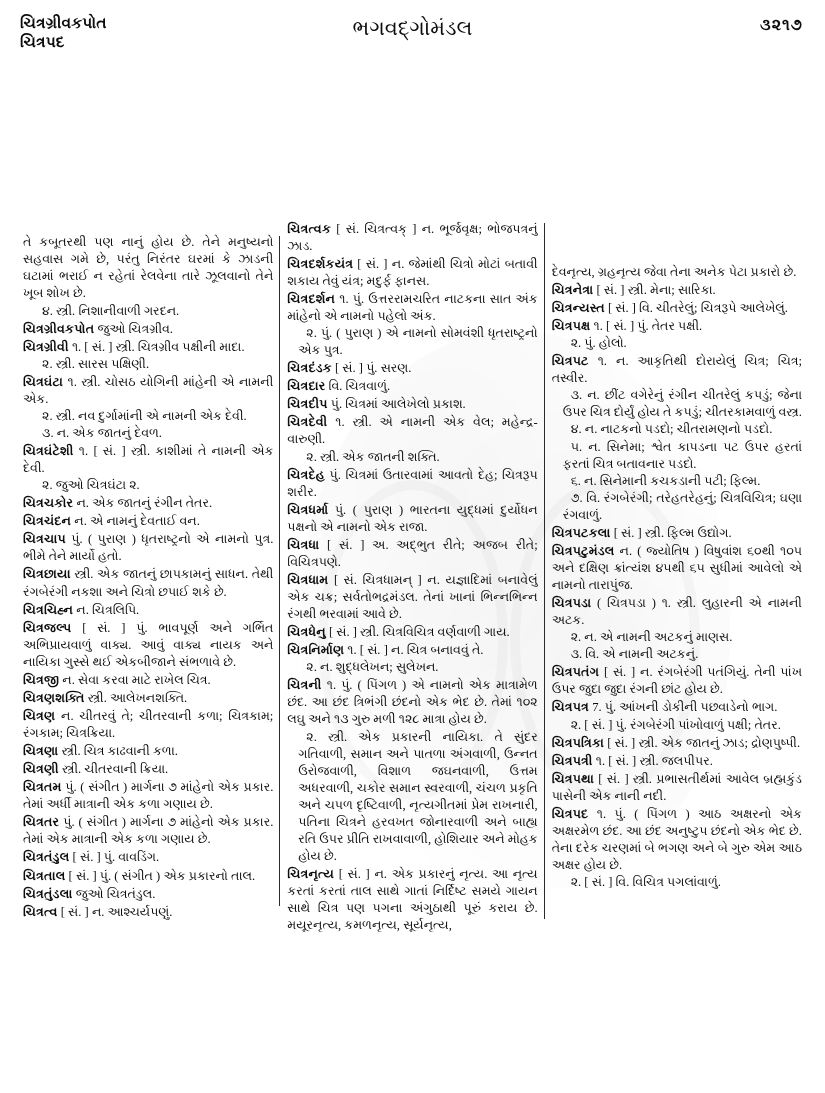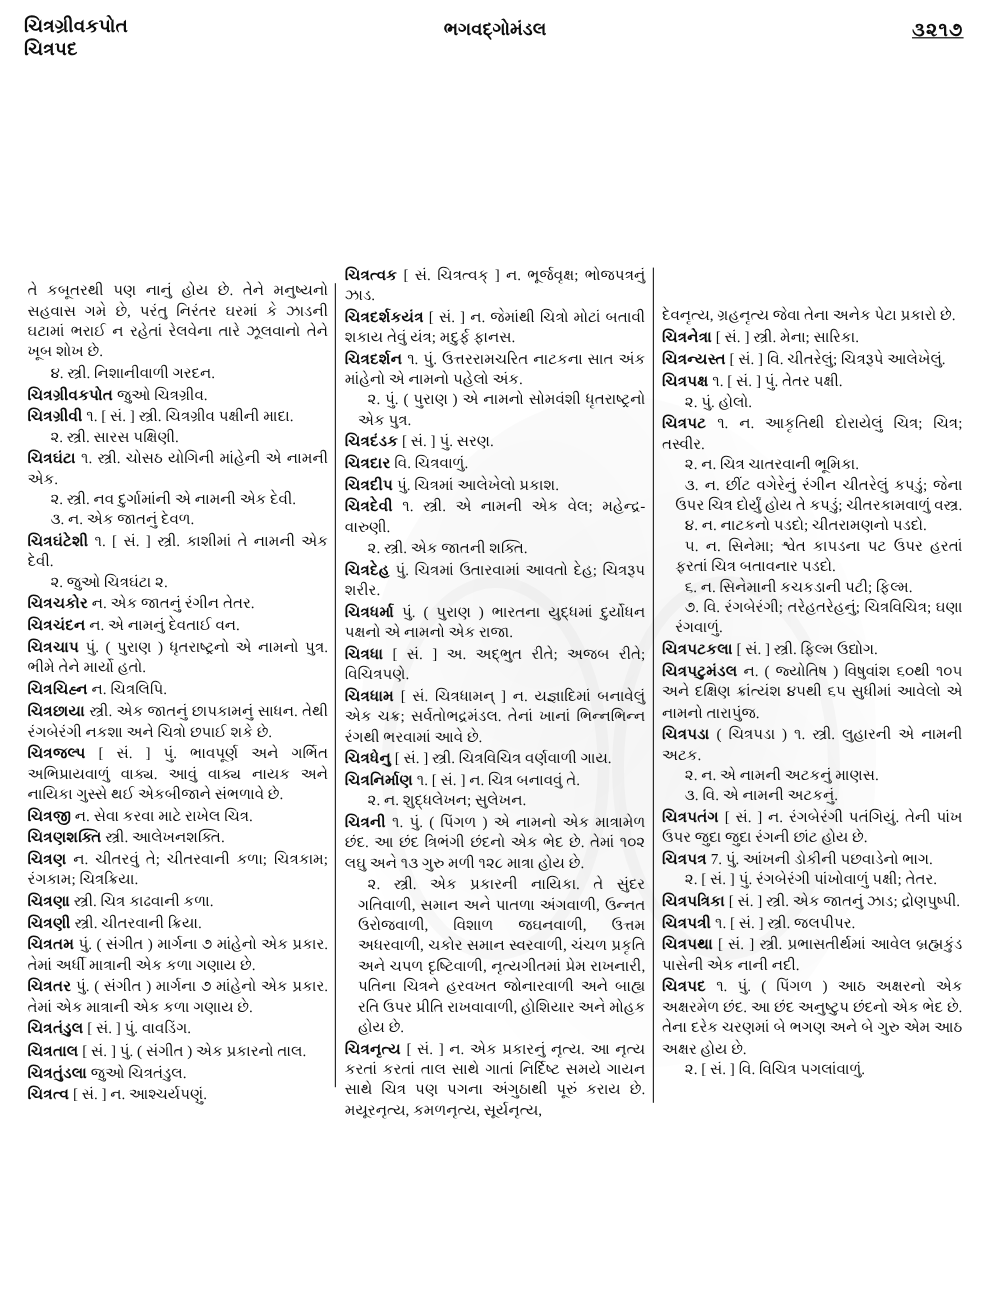--- a/index.html
+++ b/index.html
@@ -62,31 +62,30 @@
     font-size: 15.5px;
     font-weight: bold;
     letter-spacing: .1px;
   }
   .hdr-left div { white-space: nowrap; }
   .hdr-center {
     position: absolute;
     left: 0; right: 0;
     top: 2px;
     text-align: center;
-    font-size: 15px;
-    font-weight: bold;
+    font-size: 21px;
+    font-weight: normal;
   }
   .hdr-right {
     position: absolute;
     right: 6px;
     top: 2px;
     font-size: 16px;
     font-weight: bold;
     letter-spacing: 1px;
-    text-decoration: underline;
   }
 
   
   .columns {
     display: flex;
     height: 1020px;
     margin-top: 2px;
     align-items: center;
   }
   .col {
@@ -164,24 +163,24 @@
         <div class="entry">
           <p class="first"><span class="hw">ચિત્રચકોર</span> <span class="plain">ન. એક જાતનું રંગીન તેતર.</span></p>
         </div>
         <div class="entry">
           <p class="first"><span class="hw">ચિત્રચંદન</span> <span class="plain">ન. એ નામનું દેવતાઈ વન.</span></p>
         </div>
         <div class="entry">
           <p class="first"><span class="hw">ચિત્રચાપ</span> <span class="plain">પું. ( પુરાણ ) ધૃતરાષ્ટ્રનો એ નામનો પુત્ર. ભીમે તેને માર્યો હતો.</span></p>
         </div>
         <div class="entry">
+          <p class="first"><span class="hw">ચિત્રછાયા</span> <span class="plain">સ્ત્રી. એક જાતનું છાપકામનું સાધન. તેથી રંગબેરંગી નકશા અને ચિત્રો છપાઈ શકે છે.</span></p>
+        </div>
+        <div class="entry">
           <p class="first"><span class="hw">ચિત્રચિહ્ન</span> <span class="plain">ન. ચિત્રલિપિ.</span></p>
-        </div>
-        <div class="entry">
-          <p class="first"><span class="hw">ચિત્રછાયા</span> <span class="plain">સ્ત્રી. એક જાતનું છાપકામનું સાધન. તેથી રંગબેરંગી નકશા અને ચિત્રો છપાઈ શકે છે.</span></p>
         </div>
         <div class="entry">
           <p class="first"><span class="hw">ચિત્રજલ્પ</span> <span class="plain">[ સં. ] પું. ભાવપૂર્ણ અને ગર્ભિત અભિપ્રાયવાળું વાક્ય. આવું વાક્ય નાયક અને નાયિકા ગુસ્સે થઈ એકબીજાને સંભળાવે છે.</span></p>
         </div>
         <div class="entry">
           <p class="first"><span class="hw">ચિત્રજી</span> <span class="plain">ન. સેવા કરવા માટે રાખેલ ચિત્ર.</span></p>
         </div>
         <div class="entry">
           <p class="first"><span class="hw">ચિત્રણશક્તિ</span> <span class="plain">સ્ત્રી. આલેખનશક્તિ.</span></p>
         </div>
@@ -273,21 +272,20 @@
         </div>
         <div class="entry">
           <p class="first"><span class="hw">ચિત્રન્યસ્ત</span> <span class="plain">[ સં. ] વિ. ચીતરેલું; ચિત્રરૂપે આલેખેલું.</span></p>
         </div>
         <div class="entry">
           <p class="first"><span class="hw">ચિત્રપક્ષ</span> <span class="plain">૧. [ સં. ] પું. તેતર પક્ષી.</span></p>
           <p class="sense">૨. પું. હોલો.</p>
         </div>
         <div class="entry">
           <p class="first"><span class="hw">ચિત્રપટ</span> <span class="plain">૧. ન. આકૃતિથી દોરાયેલું ચિત્ર; ચિત્ર; તસ્વીર.</span></p>
-          <p class="sense">૨. ન. ચિત્ર ચાતરવાની ભૂમિકા.</p>
           <p class="sense">૩. ન. છીંટ વગેરેનું રંગીન ચીતરેલું કપડું; જેના ઉપર ચિત્ર દોર્યું હોય તે કપડું; ચીતરકામવાળું વસ્ત્ર.</p>
           <p class="sense">૪. ન. નાટકનો પડદો; ચીતરામણનો પડદો.</p>
           <p class="sense">૫. ન. સિનેમા; શ્વેત કાપડના પટ ઉપર હરતાં ફરતાં ચિત્ર બતાવનાર પડદો.</p>
           <p class="sense">૬. ન. સિનેમાની કચકડાની પટી; ફિલ્મ.</p>
           <p class="sense">૭. વિ. રંગબેરંગી; તરેહતરેહનું; ચિત્રવિચિત્ર; ઘણા રંગવાળું.</p>
         </div>
         <div class="entry">
           <p class="first"><span class="hw">ચિત્રપટકલા</span> <span class="plain">[ સં. ] સ્ત્રી. ફિલ્મ ઉદ્યોગ.</span></p>
         </div>
         <div class="entry">

